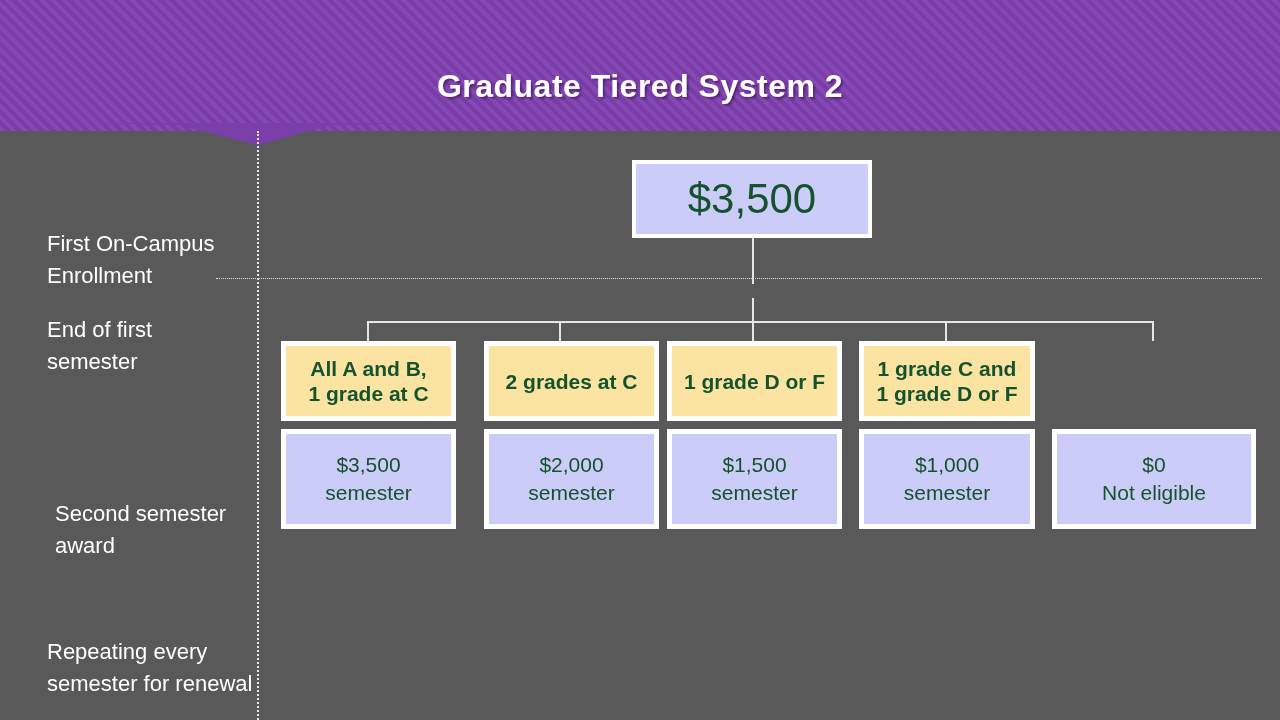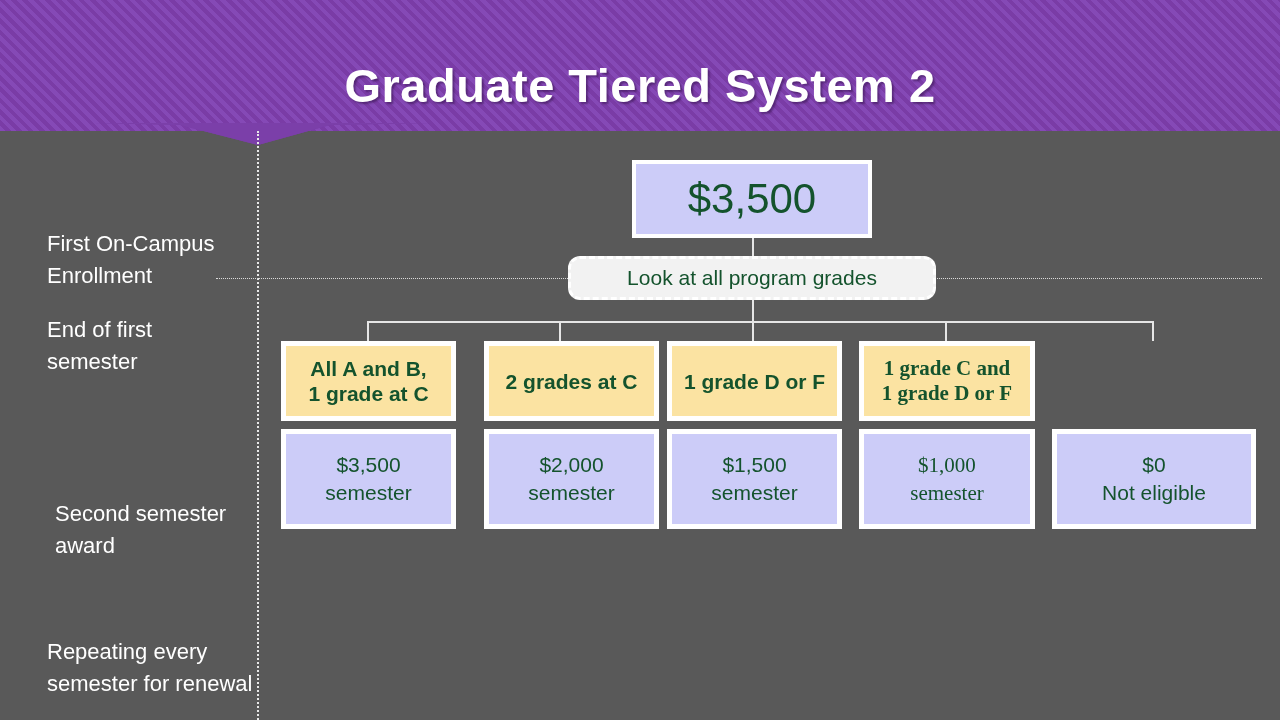--- a/index.html
+++ b/index.html
@@ -35,21 +35,21 @@
     width: 1280px;
     height: 30px;
     pointer-events: none;
   }
   #title {
     position: absolute;
     left: 0; top: 55px;
     width: 1280px;
     text-align: center;
     color: #ffffff;
-    font-size: 47px;
+    font-size: 32px;
     font-weight: bold;
     letter-spacing: 0.5px;
     line-height: 62px;
     text-shadow: 2px 2px 2px rgba(40,10,60,0.45);
     white-space: nowrap;
   }
 
   
   .v-dotline {
     position: absolute;
@@ -134,21 +134,21 @@
   .box-award {
     top: 429px; height: 100px;
     background: #ccccf8;
     border: 5px solid #ffffff;
     font-size: 21px;
     line-height: 28px;
   }
   .col-1 { left: 281px;  width: 175px; }
   .col-2 { left: 484px;  width: 175px; }
   .col-3 { left: 667px;  width: 175px; }
-  .col-4 { left: 859px;  width: 176px; font-family: Liberation Serif, serif; }
+  .col-4 { left: 859px;  width: 176px; }
   .col-5 { left: 1052px; width: 204px; }
 </style>
 </head>
 <body>
 
 <div id="slide">
 
   <div id="header-band"></div>
   <svg id="header-notch" viewBox="0 0 1280 30" preserveAspectRatio="none">
     <polygon points="0,0 95,0 180,2 258,22 330,2 430,0 1280,0 1280,0 0,0" fill="#7b3fa9"></polygon>
@@ -172,21 +172,20 @@
   <div class="conn" id="conn-mid-vert"></div>
   <div class="conn" id="conn-hbar"></div>
   <div class="conn conn-drop" id="drop-1"></div>
   <div class="conn conn-drop" id="drop-2"></div>
   <div class="conn conn-drop" id="drop-3"></div>
   <div class="conn conn-drop" id="drop-4"></div>
   <div class="conn conn-drop" id="drop-5"></div>
 
   <div class="box box-amount-top">$3,500</div>
 
-  <div class="box box-decision">Look at all program grades</div>
 
   <div class="box box-criteria col-1">All A and B,
 1 grade at C</div>
   <div class="box box-criteria col-2">2 grades at C</div>
   <div class="box box-criteria col-3">1 grade D or F</div>
   <div class="box box-criteria col-4">1 grade C and
 1 grade D or F</div>
 
   <div class="box box-award col-1">$3,500
 semester</div>

